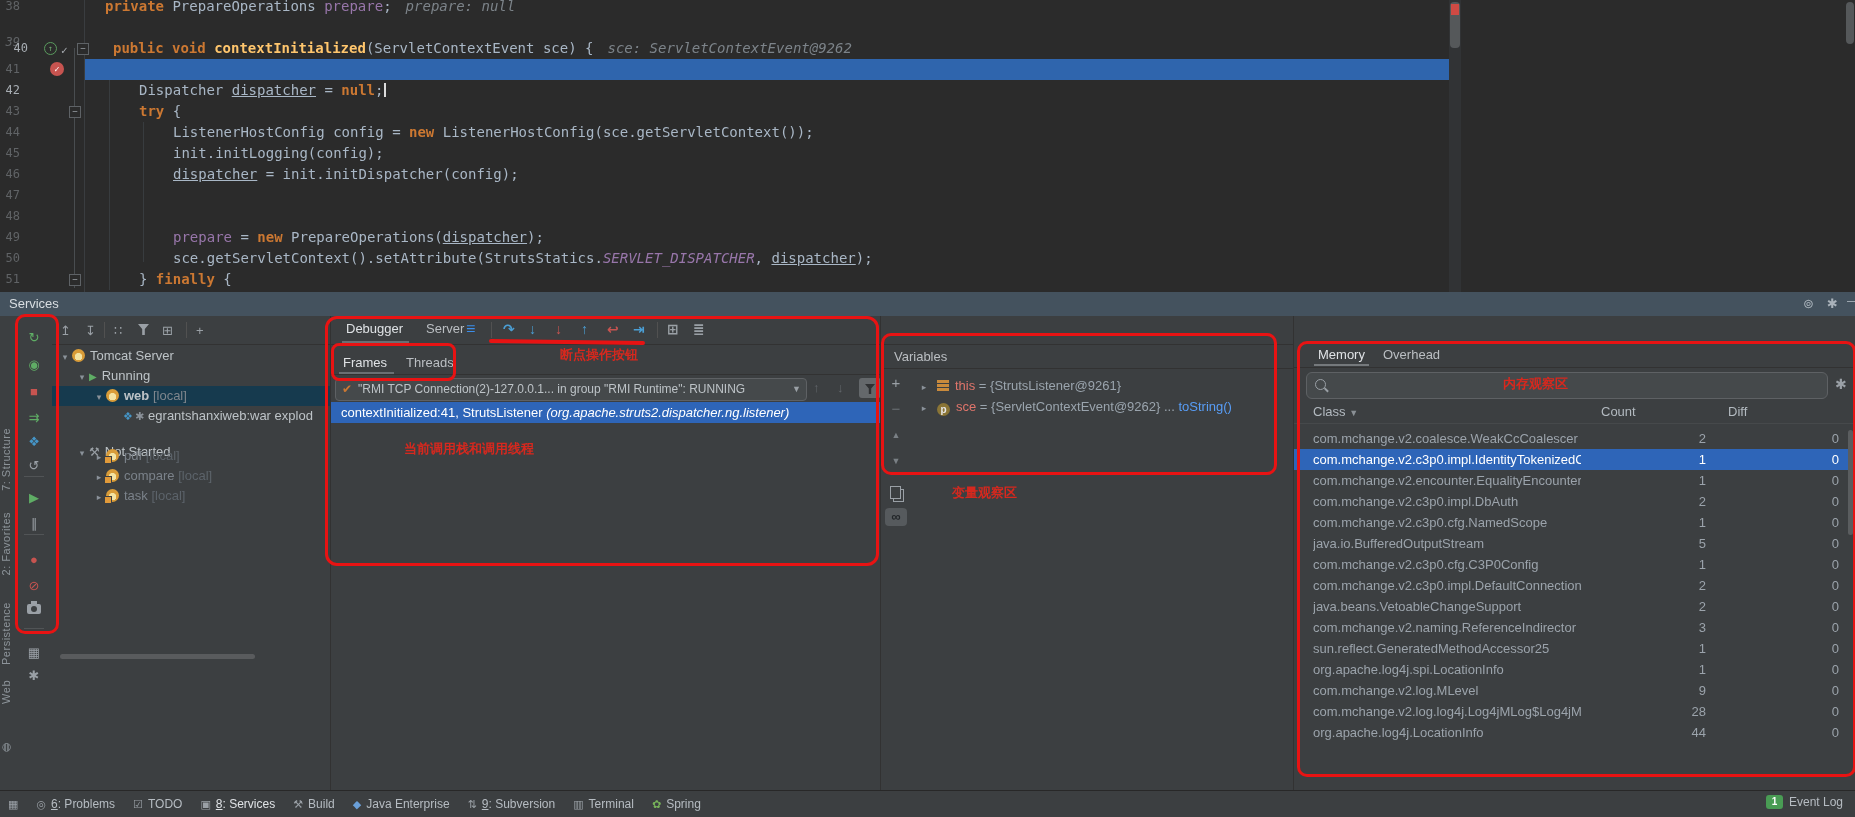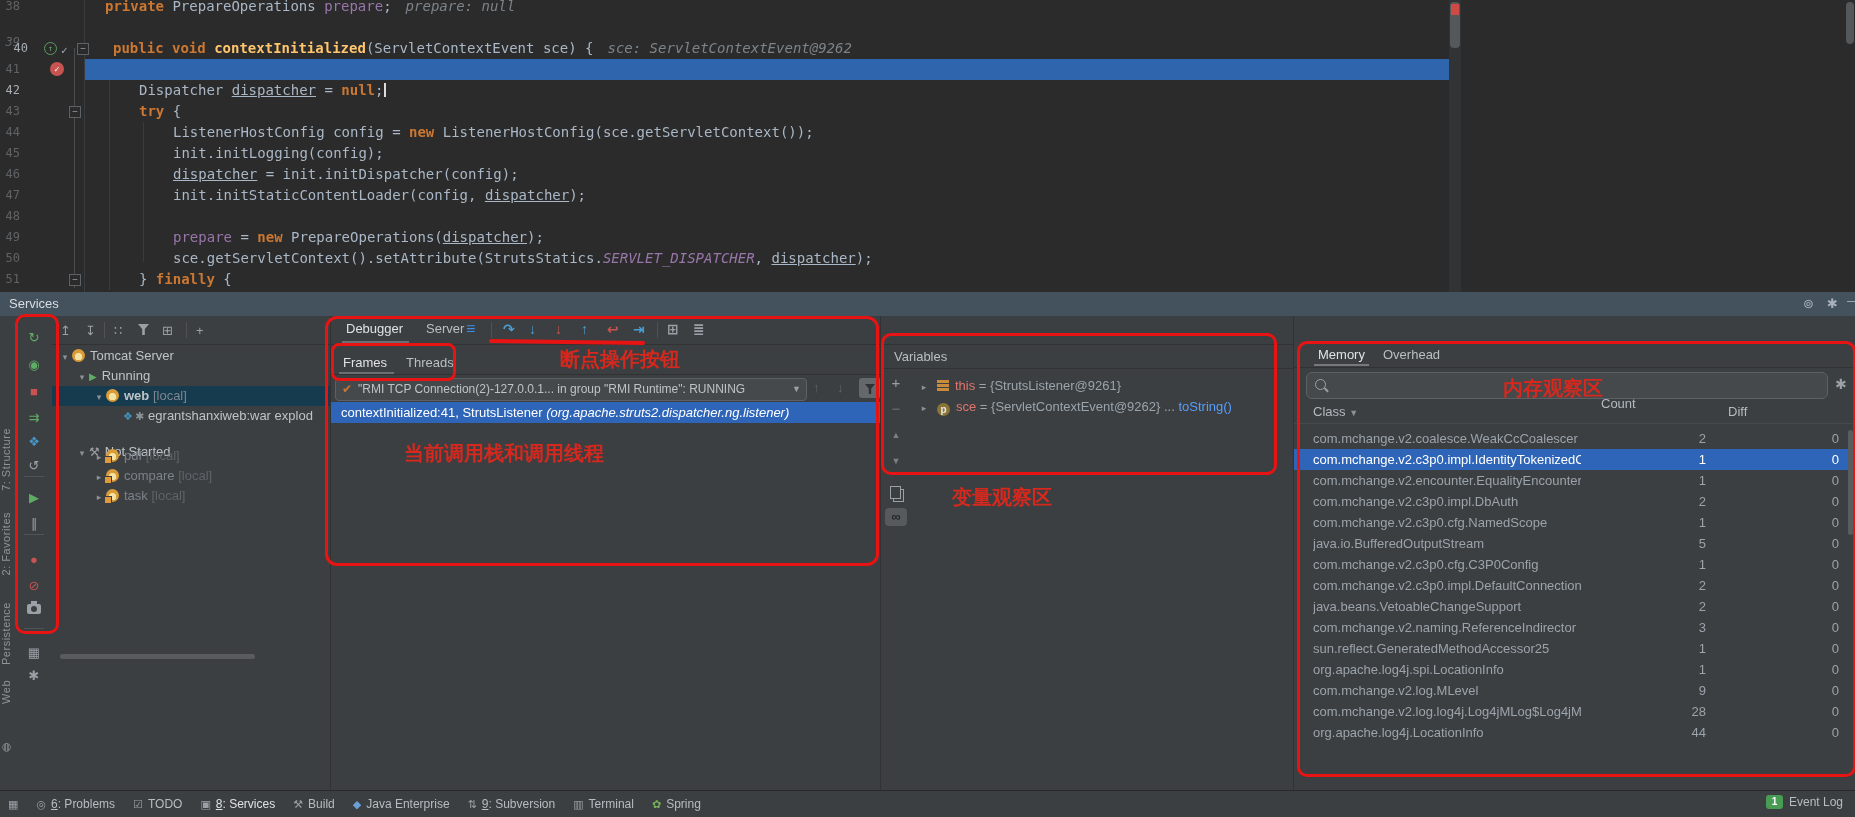--- a/index.html
+++ b/index.html
@@ -122,21 +122,21 @@
              display:flex;align-items:center;gap:18px;padding-left:8px;box-sizing:border-box;font-size:12px;color:#b6bcc2}
   .sb-item{display:flex;align-items:center;gap:5px;white-space:nowrap}
   .sb-ic{font-size:11px;color:#9aa0a6}
   .sb-u{text-decoration:underline}
   #eventlog{position:absolute;right:12px;top:795px;display:flex;align-items:center;gap:6px;font-size:12px;color:#b6bcc2}
   .badge{display:inline-block;min-width:13px;height:14px;background:#499c54;border-radius:3px;color:#fff;
          font-size:10px;font-weight:bold;text-align:center;line-height:14px;padding:0 2px}
 
   
   .ann-box{position:absolute;border:3px solid #e81313;border-radius:10px;pointer-events:none;z-index:50}
-  .ann-text{position:absolute;color:#d7281e;font-size:20px;font-weight:bold;z-index:51;font-family:sans-serif;white-space:nowrap}
+  .ann-text{position:absolute;color:#d7281e;font-size:13px;font-weight:bold;z-index:51;font-family:sans-serif;white-space:nowrap}
   .ann-line{position:absolute;height:4px;background:#e81313;border-radius:2px;z-index:51}
 </style>
 </head>
 <body>
 
 <div id="app">
 
   <div id="editor">
     <div class="gutter-sep"></div>
     <div class="iguide" style="left:109px;top:59px;height:231px"></div>
@@ -179,21 +179,20 @@
         <div class="cl" style="top: 143px;">
           <span class="ln">45</span>
           <span class="code" style="left: 173px;"><span class="tk-pln">init.initLogging(config);</span></span>
         </div>
         <div class="cl" style="top: 164px;">
           <span class="ln">46</span>
           <span class="code" style="left: 173px;"><span class="tk-und">dispatcher</span><span class="tk-pln"> = init.initDispatcher(config);</span></span>
         </div>
         <div class="cl" style="top: 185px;">
           <span class="ln">47</span>
-          <span class="code" style="left: 173px;"><span class="tk-pln">init.initStaticContentLoader(config, </span><span class="tk-und">dispatcher</span><span class="tk-pln">);</span></span>
         </div>
         <div class="cl" style="top: 206px;">
           <span class="ln">48</span>
           <span class="code" style="left: 173px;"></span>
         </div>
         <div class="cl" style="top: 227px;">
           <span class="ln">49</span>
           <span class="code" style="left: 173px;"><span class="tk-field">prepare</span><span class="tk-pln"> = </span><span class="tk-kw">new </span><span class="tk-pln">PrepareOperations(</span><span class="tk-und">dispatcher</span><span class="tk-pln">);</span></span>
         </div>
         <div class="cl" style="top: 248px;">
@@ -325,21 +324,21 @@
   <div id="memp" class="pane">
     <span class="tab active" style="left:24px;top:31px">Memory</span>
     <div class="tab-ul" style="left:20px;top:48px;width:55px;background:#75797c"></div>
     <span class="tab" style="left:89px;top:31px">Overhead</span>
     <div class="hline" style="left:0;top:51px;width:562px"></div>
     <div class="search">
         <span class="mag"></span>
       </div>
     <span style="position:absolute;left:541px;top:60px;color:#9aa0a6;font-size:14px">✱</span>
     <span class="mem-head" style="left:19px;top:88px"><span>Class</span> <span style="font-size:9px;color:#8a9095">▼</span></span>
-    <span class="mem-head" style="left:307px;top:80px">Count</span>
+    <span class="mem-head" style="left:307px;top:88px">Count</span>
     <span class="mem-head" style="left:434px;top:88px">Diff</span>
     <div class="hline" style="left:0;top:107px;width:562px;background:#46494b"></div>
     <div id="mem-rows">
         <div class="mem-row" style="top: 112px;">
           <span class="mem-cls">com.mchange.v2.coalesce.WeakCcCoalescer</span>
           <span class="mem-count">2</span>
           <span class="mem-diff">0</span>
         </div>
         <div class="mem-row mem-sel" style="top: 133px;">
           <span class="mem-cls">com.mchange.v2.c3p0.impl.IdentityTokenizedCoa</span>

